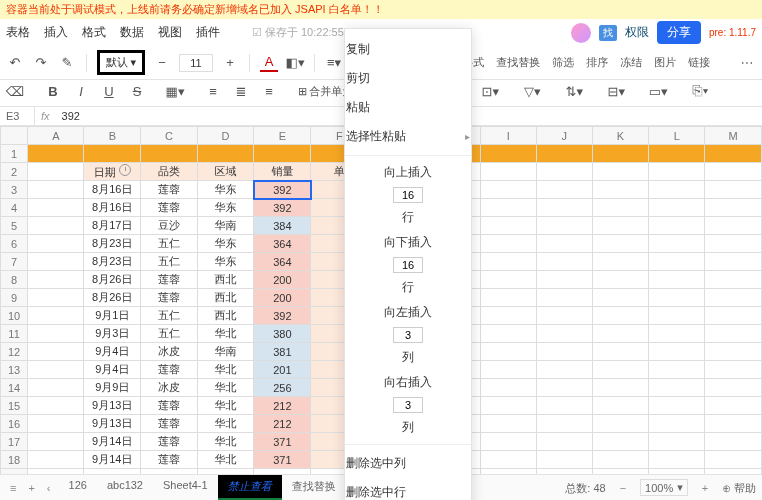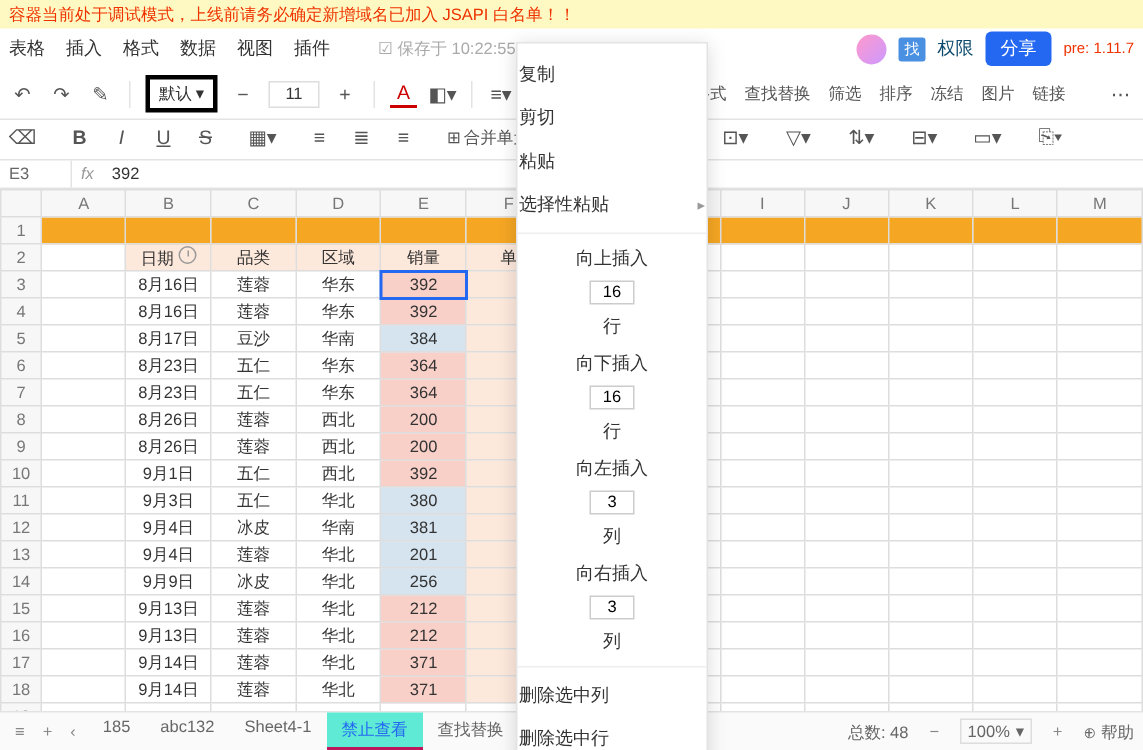--- a/index.html
+++ b/index.html
@@ -15,21 +15,21 @@
 .btn-perm { color:#0c4a6e; font-size:12px;}
 .pre-ver { color:#e30; font-size:10px; }
 .toolbar { display:flex; align-items:center; padding:4px 6px; gap:8px; border-bottom:1px solid #e3e3e3; }
 .toolbar .sep { width:1px; height:18px; background:#e3e3e3; margin:0 2px;}
 .toolbar .font-sel { border:3px solid #000000; padding:2px 6px; font-size:11px; min-width:48px; display:flex; align-items:center; justify-content:space-between;}
 .toolbar .size-sel { border:1px solid #ddd; padding:2px 4px; font-size:11px; width:34px; text-align:center;}
 .tb-ic { width:18px; height:18px; display:flex; align-items:center; justify-content:center; cursor:pointer; color:#555; font-size:13px;}
 .tb-label { font-size:11px; color:#555; display:flex; align-items:center; gap:2px; cursor:pointer;}
 .toolbar-row2 { display:flex; align-items:center; padding:2px 6px 6px; gap:10px; border-bottom:1px solid #e3e3e3;}
 .formula-bar { display:flex; align-items:center; border-bottom:1px solid #e3e3e3; font-size:11px;}
-.formula-bar .cell-ref { width:48px; padding:3px 6px; border-right:1px solid #e3e3e3; color:#666;}
+.formula-bar .cell-ref { width:35px; padding:3px 6px; border-right:1px solid #e3e3e3; color:#666;}
 .formula-bar .fx { padding:3px 6px; color:#999; font-style:italic;}
 .formula-bar .val { padding:3px 6px; color:#333;}
 .grid-wrap { position:relative; height:360px; overflow:auto;}
 table.sheet { border-collapse:collapse; table-layout:fixed;}
 table.sheet th, table.sheet td { border:1px solid #ddd; height:18px; font-size:11px; text-align:center; padding:0 2px; background:#fff;}
 table.sheet th { background:#f7f7f7; color:#777; font-weight:400;}
 table.sheet .rownum { background:#f7f7f7; color:#777; width:28px;}
 table.sheet th.col { width:60px;}
 .hdr-orange td { background:#f5a623 !important; height:6px;}
 .cell-head { background:#fde8dc !important; color:#333;}
@@ -37,21 +37,21 @@
 .cell-blue { background:#d6e4f0 !important;}
 .sel-cell { outline:2px solid #2468f2; outline-offset:-1px;}
 .ctx-menu { position:absolute; top:28px; left:344px; width:128px; background:#fff; box-shadow:0 2px 12px rgba(0,0,0,.15); border:1px solid #e3e3e3; padding:6px 0; z-index:200; font-size:12px;}
 .ctx-item { padding:6px 1px; cursor:pointer; display:flex; align-items:center; justify-content:space-between; color:#333;}
 .ctx-item .arrow { color:#999; font-size:10px;}
 .ctx-input-row { padding:4px 14px; display:flex; align-items:center; gap:6px; font-size:12px;flex-direction:column;}
 .ctx-input-row input { width:30px; border:1px solid #ccc; text-align:center; font-size:11px; padding:1px;}
 .ctx-sep { height:1px; background:#eee; margin:4px 0;}
 .sheet-tabs { position:absolute; bottom:0; left:0; right:0; height:26px; display:flex; align-items:center; border-top:1px solid #e3e3e3; background:#fafafa; font-size:11px; padding:0 6px; gap:4px;}
 .sheet-tabs .tab { padding:4px 10px; cursor:pointer; color:#666;}
-.sheet-tabs .tab.active { color:#2468f2; border-bottom:2px solid #be185d; background:#5eead4;}
+.sheet-tabs .tab.active { color:#2468f2; border-bottom:2px solid #15803d; background:#000000;font-style:italic;}
 .sheet-tabs .nav-ic { padding:2px 4px; color:#888; cursor:pointer;}
 .status-bar { margin-left:auto; display:flex; align-items:flex-end; gap:10px; color:#666;}
 .zoom-box { border:1px solid #ddd; padding:1px 4px; display:flex; align-items:center; gap:4px;}
 .help-btn { color:#666; cursor:pointer;}
 .icon-clock { display:inline-block; width:12px; height:12px; border:1px solid #999; border-radius:50%; position:relative;}
 .icon-clock::after { content:""; position:absolute; top:2px; left:5px; width:1px; height:4px; background:#999;}
 </style>
 </head>
 <body>
 
@@ -500,21 +500,21 @@
   <div class="ctx-item">按照降序排序</div>
   <div class="ctx-sep"></div>
 
 </div>
 
 <div class="sheet-tabs">
   <span class="nav-ic">≡</span>
   <span class="nav-ic">+</span>
   <span class="nav-ic">‹</span>
   <span id="sheet-tab-list" style="display:flex;">
-      <span class="tab">185</span>
+      <span class="tab">126</span>
       <span class="tab">abc132</span>
       <span class="tab">Sheet4-1</span>
       <span class="tab active">禁止查看</span>
       <span class="tab">查找替换</span>
     </span>
   <span class="nav-ic">›</span>
   <div class="status-bar">
     <span>总数: 48</span>
     <span class="nav-ic">−</span>
     <span class="zoom-box"><span>100%</span> ▾</span>

